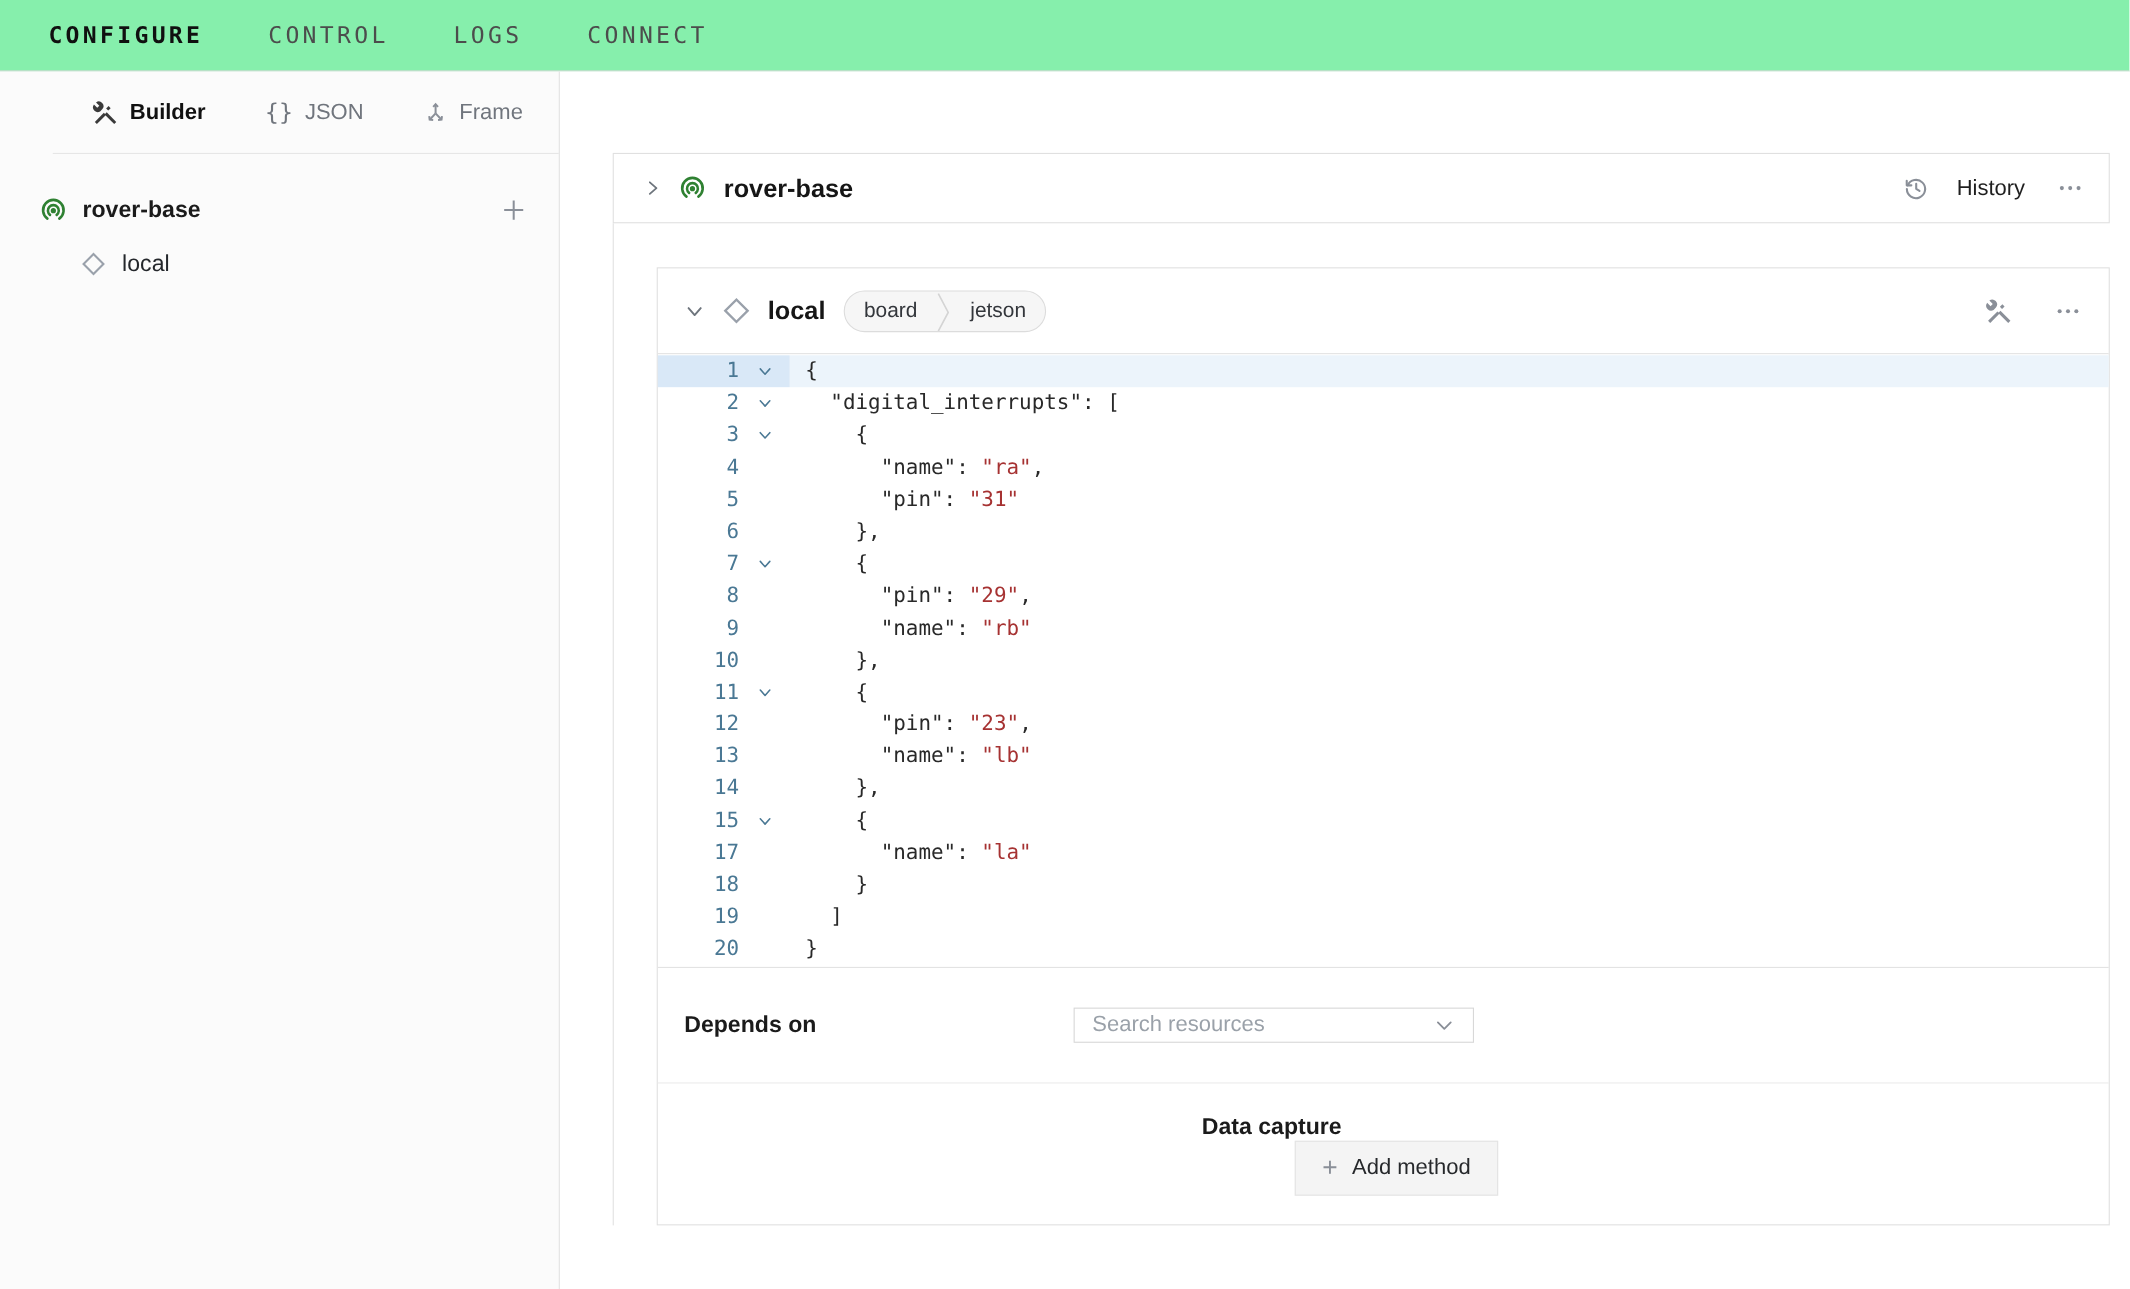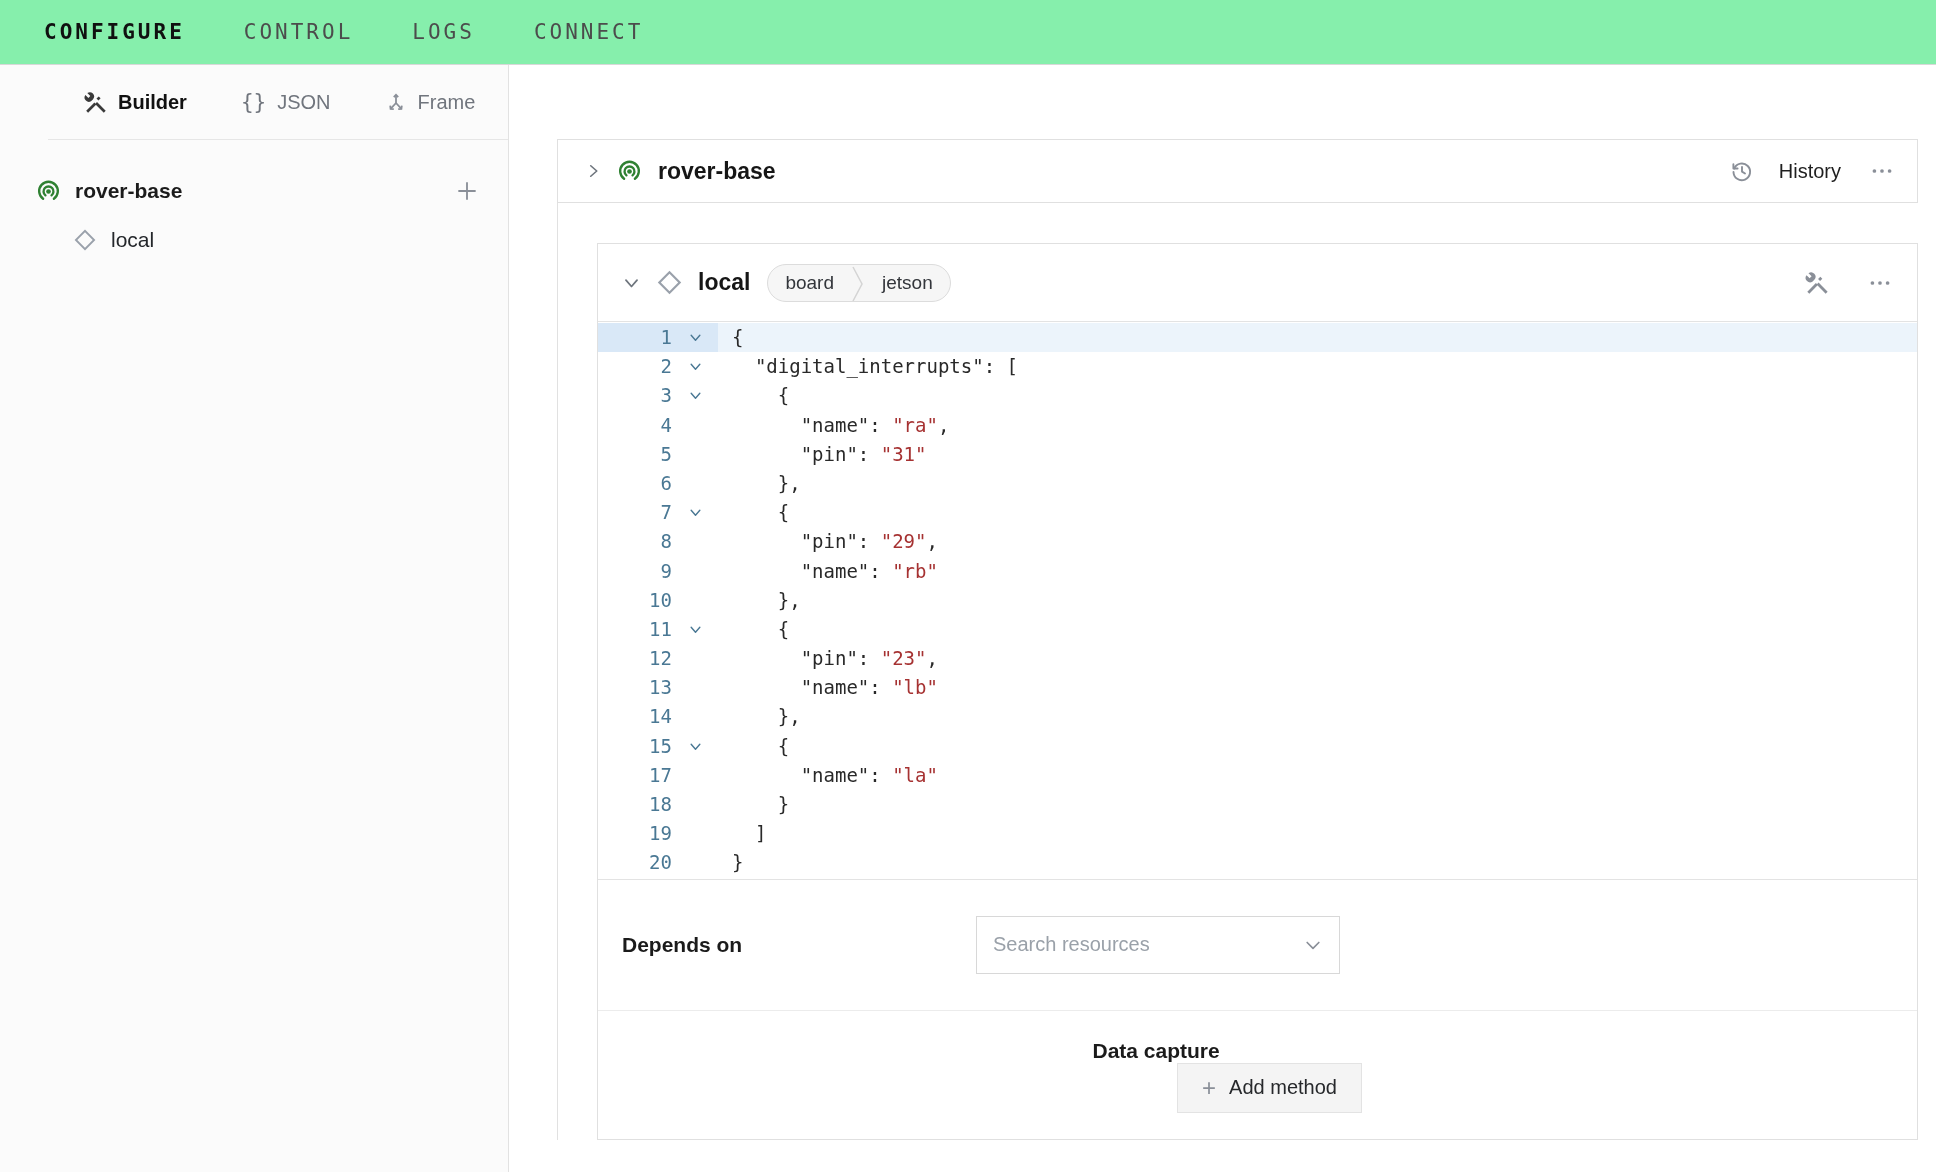--- a/index.html
+++ b/index.html
@@ -75,21 +75,21 @@
   .ed-fold { width:46px; display:flex; align-items:center; justify-content:center; color:#4a7894; cursor:pointer; }
   .ed-code { flex:1; white-space:pre; padding-left:14px; color:#292929; cursor:text; }
   .ed-code .s { color:#a63232; }
   .ed-line.active .ed-gutter { background:#d9e8f7; }
   .ed-line.active .ed-code { background:#ecf4fb; }
 
   
   .section-row { display:flex; align-items:center; padding:36px 0 36px 24px; }
   .row-label { font-size:21px; font-weight:700; color:#1b1b1b; width:354px; flex:none; }
   .select {
-    width:364px; height:58px; border:1px solid #d8d8d8; background:#fff;
+    width:364px; height:32px; border:1px solid #d8d8d8; background:#fff;
     display:flex; align-items:center; padding:0 16px; cursor:pointer;
   }
   .select .ph { font-size:20px; color:#9aa1a9; }
   .select .chev { margin-left:auto; color:#8a8f98; }
   .divider { border-top:1px solid #ececec; }
   .add-btn {
     height:50px; padding:0 24px; background:#f4f4f4; border:1px solid #e3e3e3;
     display:inline-flex; align-items:center; gap:13px; font-size:20px; color:#26282b; cursor:pointer;
   }
   .add-btn .plus { color:#8a8f98; font-size:24px; line-height:1; font-weight:400; }

